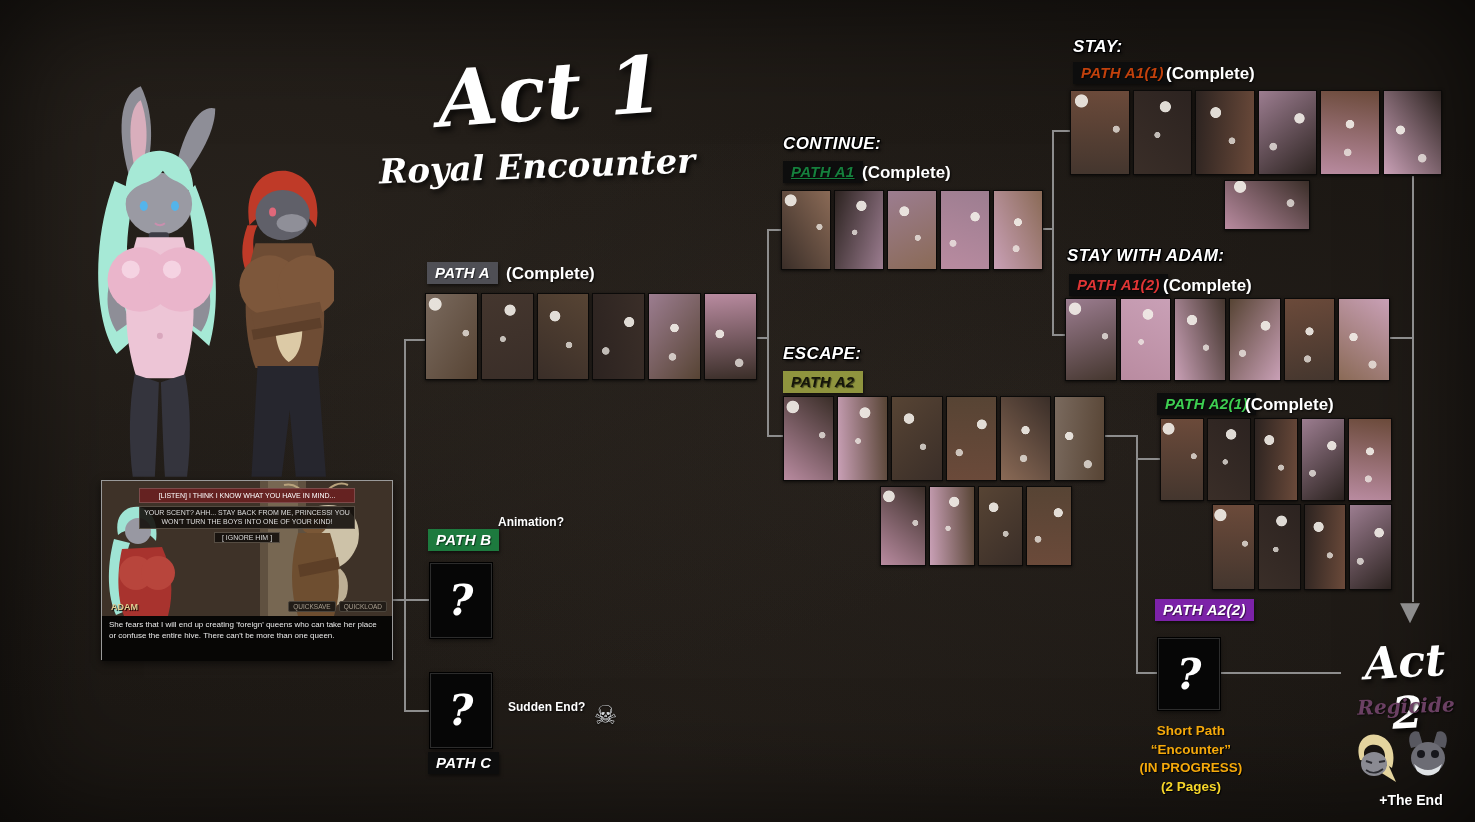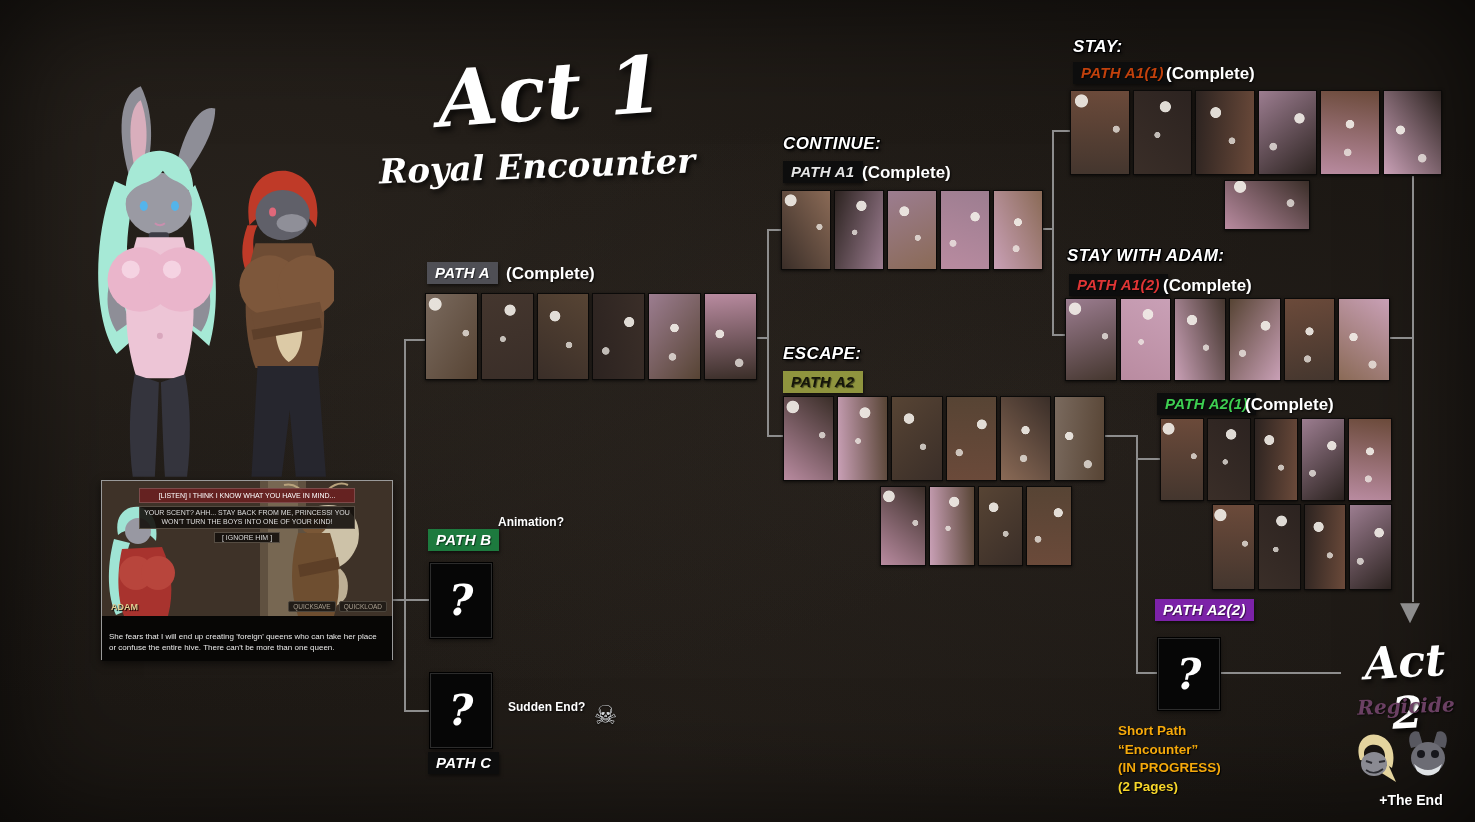--- a/index.html
+++ b/index.html
@@ -32,21 +32,21 @@
   .qbox { position:absolute; background:#060606; border:1px solid #2c2c2c;
     display:flex; align-items:center; justify-content:center; box-shadow:0 0 0 1px #000, 0 2px 5px rgba(0,0,0,.6); }
   .qbox span { font-family:"DejaVu Serif", serif; font-weight:bold; font-style:italic;
     font-size:42px; color:#fff; }
   .note { position:absolute; font-weight:bold; color:#fff; font-size:12px;
     text-shadow:1px 1px 2px rgba(0,0,0,.85); }
   .skull { position:absolute; left:594px; top:700px; font-size:26px; color:#d7dadd;
     font-family:"DejaVu Sans", sans-serif; text-shadow:0 1px 2px #000; }
   .arrow { position:absolute; left:1400px; top:596px; font-size:26px; color:#8d8d8d;
     font-family:"DejaVu Sans", sans-serif; }
-  .shortpath { position:absolute; left:1118px; top:722px; width:146px; 
+  .shortpath { position:absolute; left:1118px; top:722px; width:146px; text-align:center;
     font-weight:bold; font-size:13.5px; line-height:18.5px; text-shadow:1px 1px 1px #000; }
   .act2-title { position:absolute; left:1350px; top:636px; width:112px; text-align:center;
     font-size:44px; transform:rotate(-3deg); text-shadow:2px 3px 5px rgba(0,0,0,.8); }
   .act2-sub { position:absolute; left:1356px; top:694px; width:100px; text-align:center;
     font-size:20px; color:#6b4063; transform:rotate(-2deg); text-shadow:1px 1px 2px rgba(0,0,0,.7); }
   .the-end { position:absolute; left:1366px; top:792px; width:90px; text-align:center;
     font-weight:bold; font-size:14px; color:#fff; text-shadow:1px 1px 1px #000; }
   .chars { position:absolute; left:22px; top:70px; width:312px; height:412px; }
   .av { position:absolute; }
   
@@ -61,21 +61,21 @@
   .vn-opt2 { margin-top:3px; background:rgba(20,16,12,.9); border:1px solid #554c42;
     color:#ddd; font-size:7px; line-height:8.5px; text-align:center; padding:2px 4px; }
   .vn-opt3 { margin:3px auto 0; width:max-content; background:rgba(20,16,12,.9);
     border:1px solid #554c42; color:#ddd; font-size:7px; padding:1px 7px; }
   .vn-name { position:absolute; left:9px; bottom:4px; color:#e3cf92; font-weight:bold;
     font-size:9px; text-shadow:1px 1px 1px #000; }
   .vn-btns { position:absolute; right:5px; bottom:4px; display:flex; gap:3px; }
   .vn-btn { background:#211c17; border:1px solid #4c453c; color:#a99f90; font-size:6.5px;
     padding:1px 4px; border-radius:2px; }
   .vn-caption { width:100%; height:45px; background:#070605; color:#e9e9e9;
-    font-size:8px; line-height:10.5px; padding:16px 7px; }
+    font-size:8px; line-height:10.5px; padding:4px 7px; }
 </style>
 </head>
 <body>
 
 <div class="canvas">
 
   <div class="ln" style="left:404px;top:339px;width:2px;height:373px"></div>
   <div class="ln" style="left:404px;top:339px;width:23px;height:2px"></div>
   <div class="ln" style="left:352px;top:599px;width:78px;height:2px"></div>
   <div class="ln" style="left:404px;top:710px;width:26px;height:2px"></div>
@@ -140,21 +140,21 @@
   <div class="thumbs" style="left:425px;top:293px;width:332px;height:87px">
       <div class="thumb" style="background: radial-gradient(circle at 18% 12%, rgba(242, 238, 232, 0.9) 0px, rgba(242, 238, 232, 0.9) 7%, rgba(242, 238, 232, 0) 8%), radial-gradient(circle at 78% 46%, rgba(242, 238, 232, 0.75) 0px, rgba(242, 238, 232, 0.75) 5%, rgba(242, 238, 232, 0) 6%), linear-gradient(120deg, rgb(122, 106, 94), rgb(87, 68, 52));"></div>
       <div class="thumb" style="background: radial-gradient(circle at 55% 19%, rgba(242, 238, 232, 0.9) 0px, rgba(242, 238, 232, 0.9) 7%, rgba(242, 238, 232, 0) 8%), radial-gradient(circle at 41% 53%, rgba(242, 238, 232, 0.75) 0px, rgba(242, 238, 232, 0.75) 5%, rgba(242, 238, 232, 0) 6%), linear-gradient(167deg, rgb(68, 54, 46), rgb(58, 46, 40));"></div>
       <div class="thumb" style="background: radial-gradient(circle at 34% 26%, rgba(242, 238, 232, 0.9) 0px, rgba(242, 238, 232, 0.9) 7%, rgba(242, 238, 232, 0) 8%), radial-gradient(circle at 62% 60%, rgba(242, 238, 232, 0.75) 0px, rgba(242, 238, 232, 0.75) 5%, rgba(242, 238, 232, 0) 6%), linear-gradient(34deg, rgb(58, 46, 40), rgb(87, 68, 52));"></div>
       <div class="thumb" style="background: radial-gradient(circle at 71% 33%, rgba(242, 238, 232, 0.9) 0px, rgba(242, 238, 232, 0.9) 7%, rgba(242, 238, 232, 0) 8%), radial-gradient(circle at 25% 67%, rgba(242, 238, 232, 0.75) 0px, rgba(242, 238, 232, 0.75) 5%, rgba(242, 238, 232, 0) 6%), linear-gradient(81deg, rgb(44, 35, 32), rgb(58, 46, 40));"></div>
       <div class="thumb" style="background: radial-gradient(circle at 50% 40%, rgba(242, 238, 232, 0.9) 0px, rgba(242, 238, 232, 0.9) 7%, rgba(242, 238, 232, 0) 8%), radial-gradient(circle at 46% 74%, rgba(242, 238, 232, 0.75) 0px, rgba(242, 238, 232, 0.75) 5%, rgba(242, 238, 232, 0) 6%), linear-gradient(128deg, rgb(156, 125, 144), rgb(87, 68, 52));"></div>
       <div class="thumb" style="background: radial-gradient(circle at 29% 47%, rgba(242, 238, 232, 0.9) 0px, rgba(242, 238, 232, 0.9) 7%, rgba(242, 238, 232, 0) 8%), radial-gradient(circle at 67% 81%, rgba(242, 238, 232, 0.75) 0px, rgba(242, 238, 232, 0.75) 5%, rgba(242, 238, 232, 0) 6%), linear-gradient(175deg, rgb(185, 139, 160), rgb(58, 46, 40));"></div>
     </div>
 
   <div class="bheader comic" style="left:783px;top:134px">CONTINUE:</div>
-  <div class="chip comic" style="left: 783px; top: 161px; background: rgb(13, 13, 13); color: #e5e5e5;">PATH A1</div>
+  <div class="chip comic" style="left: 783px; top: 161px; background: rgb(13, 13, 13); color: #15803d; text-decoration: underline;">PATH A1</div>
   <div class="status" style="left:862px;top:163px">(Complete)</div>
   <div class="thumbs" style="left:781px;top:190px;width:262px;height:80px">
       <div class="thumb" style="background: radial-gradient(circle at 18% 12%, rgba(242, 238, 232, 0.9) 0px, rgba(242, 238, 232, 0.9) 7%, rgba(242, 238, 232, 0) 8%), radial-gradient(circle at 78% 46%, rgba(242, 238, 232, 0.75) 0px, rgba(242, 238, 232, 0.75) 5%, rgba(242, 238, 232, 0) 6%), linear-gradient(60deg, rgb(58, 46, 40), rgb(138, 106, 86));"></div>
       <div class="thumb" style="background: radial-gradient(circle at 55% 19%, rgba(242, 238, 232, 0.9) 0px, rgba(242, 238, 232, 0.9) 7%, rgba(242, 238, 232, 0) 8%), radial-gradient(circle at 41% 53%, rgba(242, 238, 232, 0.75) 0px, rgba(242, 238, 232, 0.75) 5%, rgba(242, 238, 232, 0) 6%), linear-gradient(107deg, rgb(44, 35, 32), rgb(156, 125, 144));"></div>
       <div class="thumb" style="background: radial-gradient(circle at 34% 26%, rgba(242, 238, 232, 0.9) 0px, rgba(242, 238, 232, 0.9) 7%, rgba(242, 238, 232, 0) 8%), radial-gradient(circle at 62% 60%, rgba(242, 238, 232, 0.75) 0px, rgba(242, 238, 232, 0.75) 5%, rgba(242, 238, 232, 0) 6%), linear-gradient(154deg, rgb(156, 125, 144), rgb(138, 106, 86));"></div>
       <div class="thumb" style="background: radial-gradient(circle at 71% 33%, rgba(242, 238, 232, 0.9) 0px, rgba(242, 238, 232, 0.9) 7%, rgba(242, 238, 232, 0) 8%), radial-gradient(circle at 25% 67%, rgba(242, 238, 232, 0.75) 0px, rgba(242, 238, 232, 0.75) 5%, rgba(242, 238, 232, 0) 6%), linear-gradient(21deg, rgb(185, 139, 160), rgb(156, 125, 144));"></div>
       <div class="thumb" style="background: radial-gradient(circle at 50% 40%, rgba(242, 238, 232, 0.9) 0px, rgba(242, 238, 232, 0.9) 7%, rgba(242, 238, 232, 0) 8%), radial-gradient(circle at 46% 74%, rgba(242, 238, 232, 0.75) 0px, rgba(242, 238, 232, 0.75) 5%, rgba(242, 238, 232, 0) 6%), linear-gradient(68deg, rgb(201, 160, 182), rgb(138, 106, 86));"></div>
     </div>
 
   <div class="bheader comic" style="left:783px;top:344px">ESCAPE:</div>

